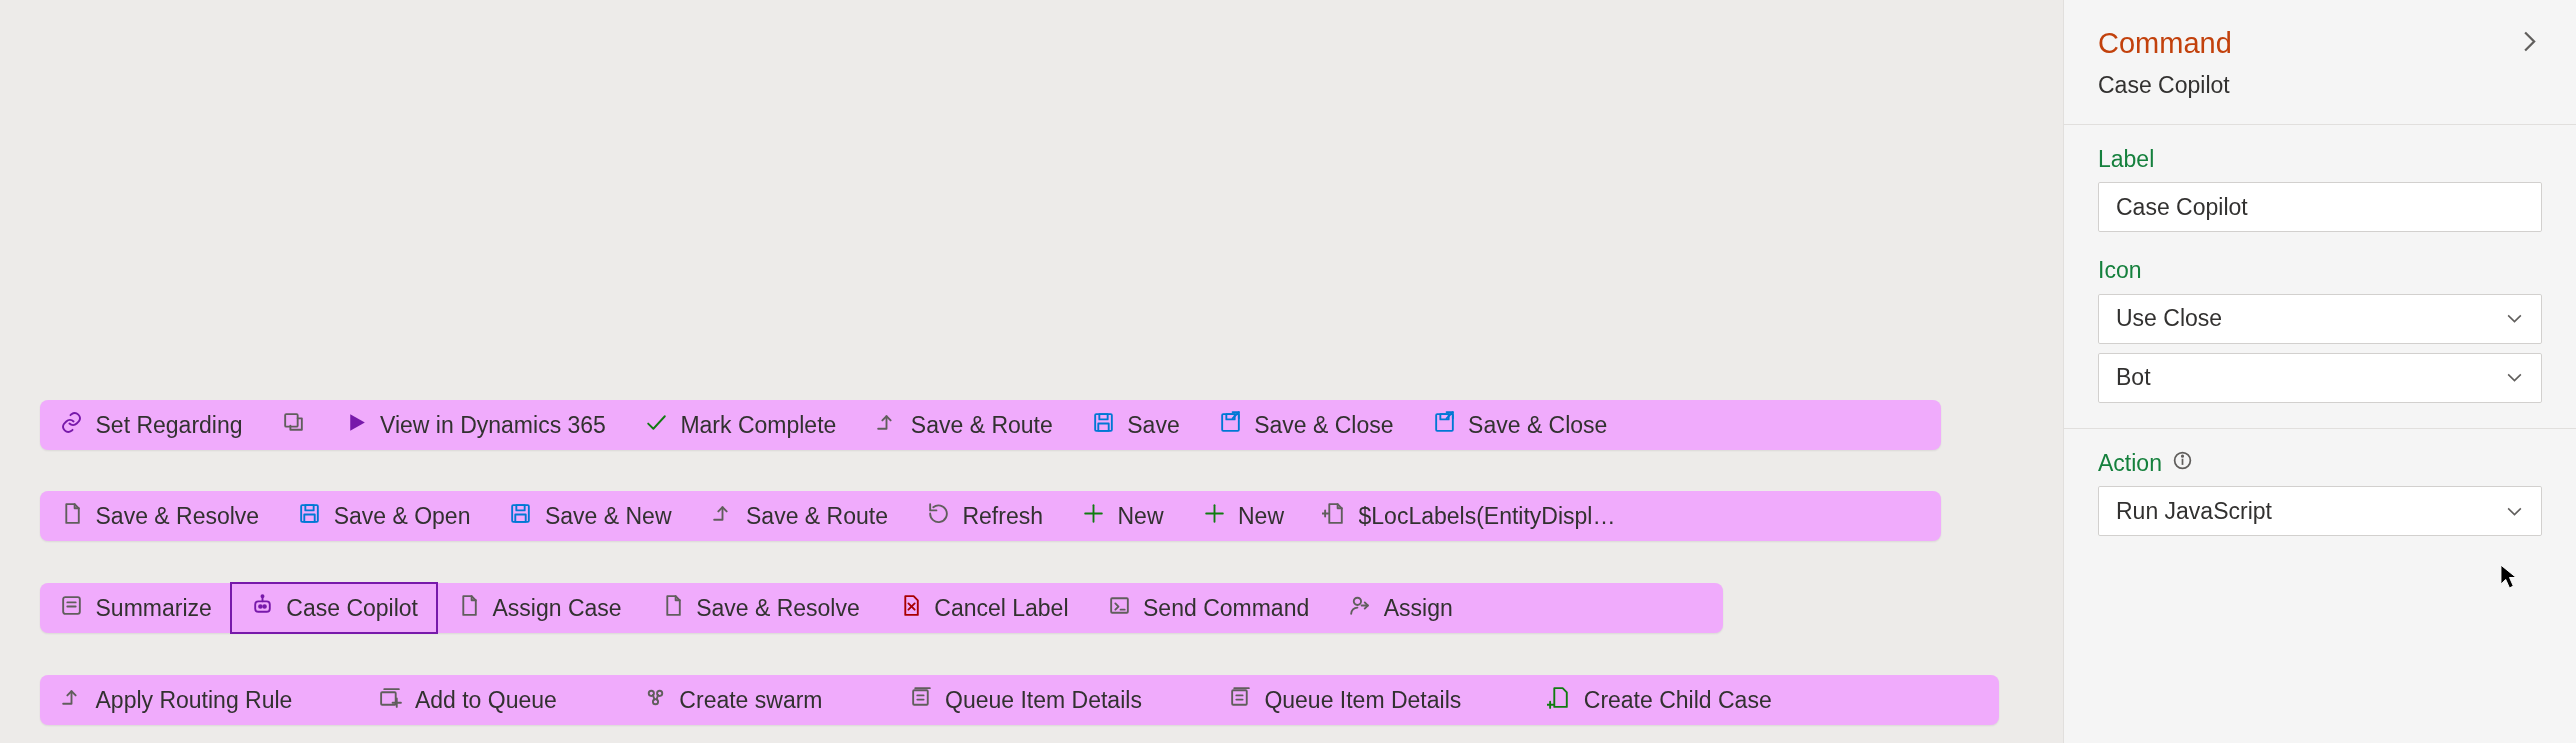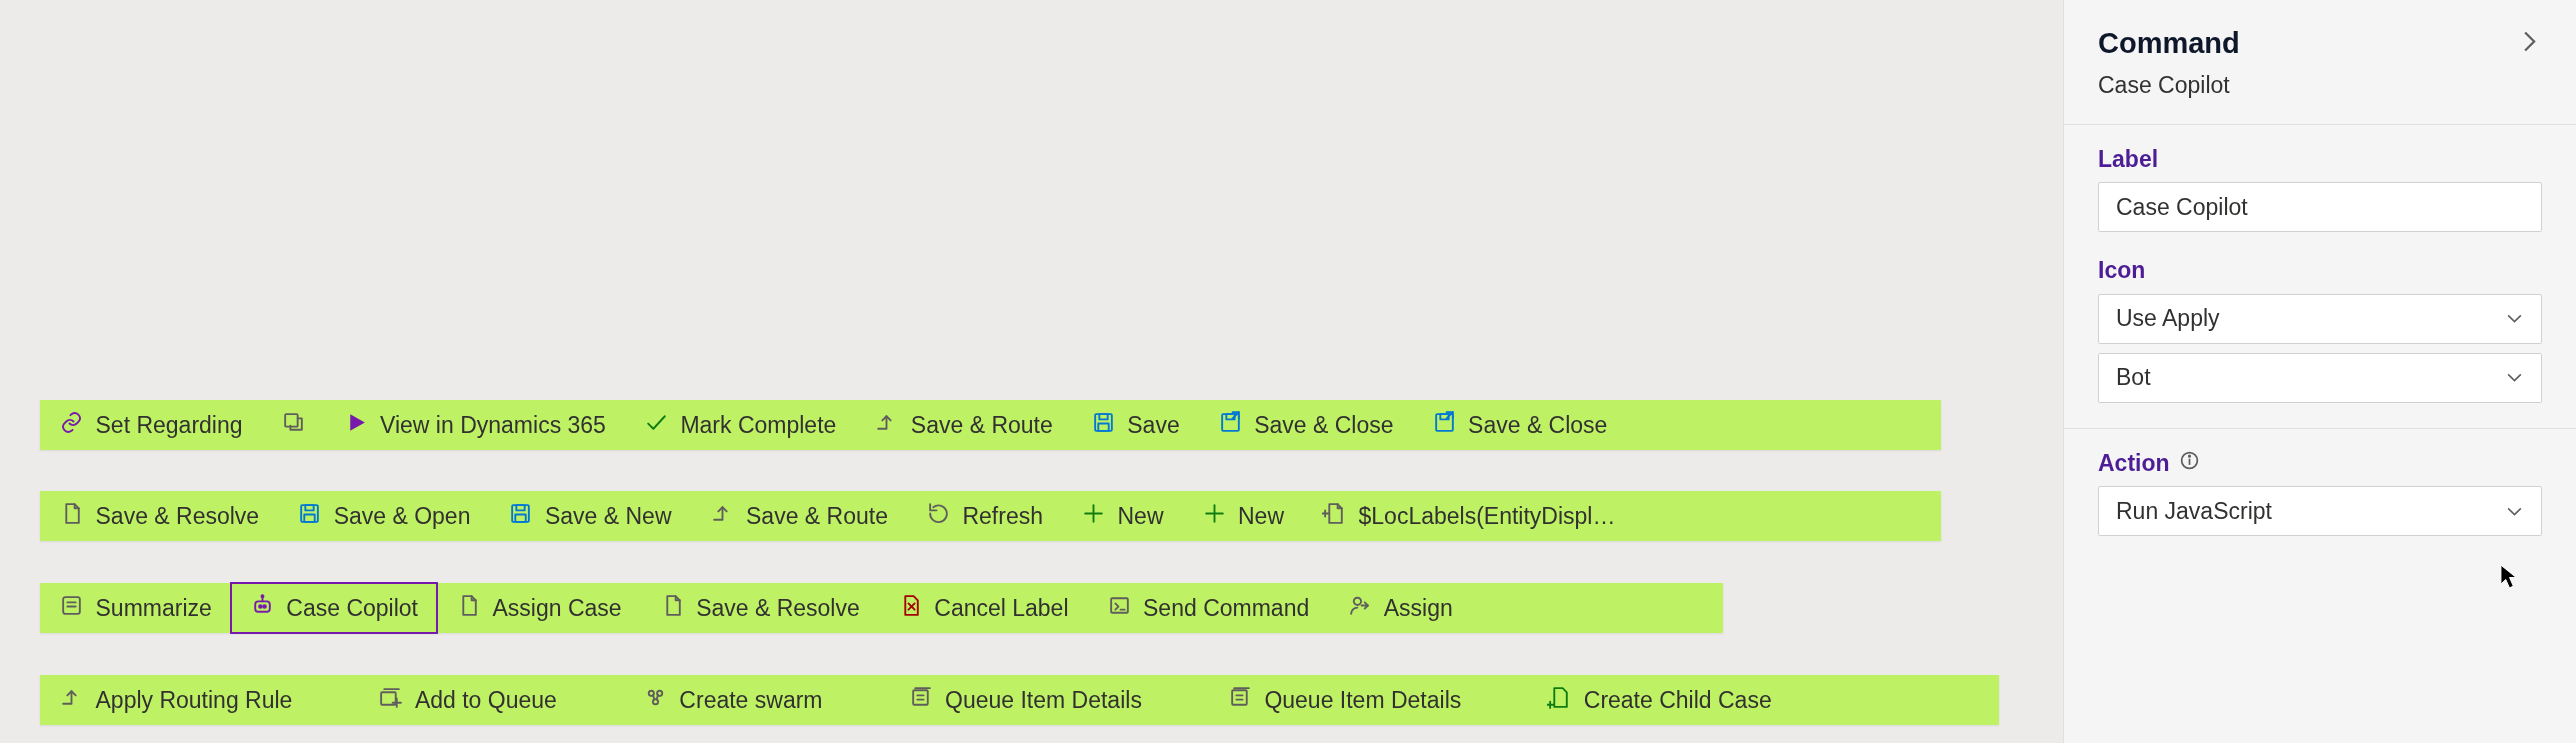--- a/index.html
+++ b/index.html
@@ -15,25 +15,25 @@
   .canvas {
     position: absolute;
     left: 0;
     top: 0;
     width: 2063px;
     height: 744px;
     background: #edebe9;
   }
   .toolbar {
     position: absolute;
-    background: #bef264;
+    background: #f0abfc;
     display: flex;
     align-items: center;
     height: 50px;
-    border-radius: 0;
+    border-radius: 8px;
     box-shadow: 0 1px 1.9px rgba(0,0,0,0.08);
   }
   .tb1 { left: 40px; top: 400px; width: 1901px; }
   .tb2 { left: 40px; top: 491px; width: 1901px; }
   .tb3 { left: 40px; top: 583px; width: 1683px; }
   .tb4 { left: 40px; top: 675px; width: 1959px; gap: 48px; }
   .cmd {
     display: inline-flex;
     align-items: center;
     gap: 11.5px;
@@ -70,35 +70,35 @@
   .panel-section {
     padding: 27px 34px 25px 34px;
   }
   .panel-header {
     display: flex;
     align-items: center;
     justify-content: space-between;
   }
   .panel-title {
     font-size: 29px;
-    font-weight: 700;
-    color: #0f172a;
+    font-weight: 400;
+    color: #c2410c;
   }
   .panel-sub {
     font-size: 23px;
     color: #323130;
     margin-top: 11.5px;
   }
   .panel-divider {
     border-top: 1px solid #e1dfdd;
   }
   .field-label {
     font-size: 23px;
-    font-weight: 700;
-    color: #4c1d95;
+    font-weight: 400;
+    color: #15803d;
     margin-bottom: 9.6px;
     display:flex;
     align-items:center;
     gap:9.6px;
   }
   .field-input, .field-select {
     width: 100%;
     height: 50px;
     background: #ffffff;
     border: 1px solid #d2d0ce;
@@ -379,21 +379,21 @@
   </div>
   <div class="panel-divider"></div>
   <div class="panel-section" style="padding-top:21px;">
     <div>
       <div class="field-label">Label</div>
       <input class="field-input" value="Case Copilot" style="">
     </div>
     <div class="field-stack">
       <div class="field-label">Icon</div>
       <div class="field-select">
-        <span>Use Apply</span>
+        <span>Use Close</span>
         <svg viewBox="0 0 24 24" fill="none" stroke="currentColor" stroke-width="2">
             <polyline points="4 8 12 16 20 8"></polyline>
           </svg>
       </div>
       <div class="field-select" style="margin-top:9px;">
         <span>Bot</span>
         <svg viewBox="0 0 24 24" fill="none" stroke="currentColor" stroke-width="2">
             <polyline points="4 8 12 16 20 8"></polyline>
           </svg>
       </div>

